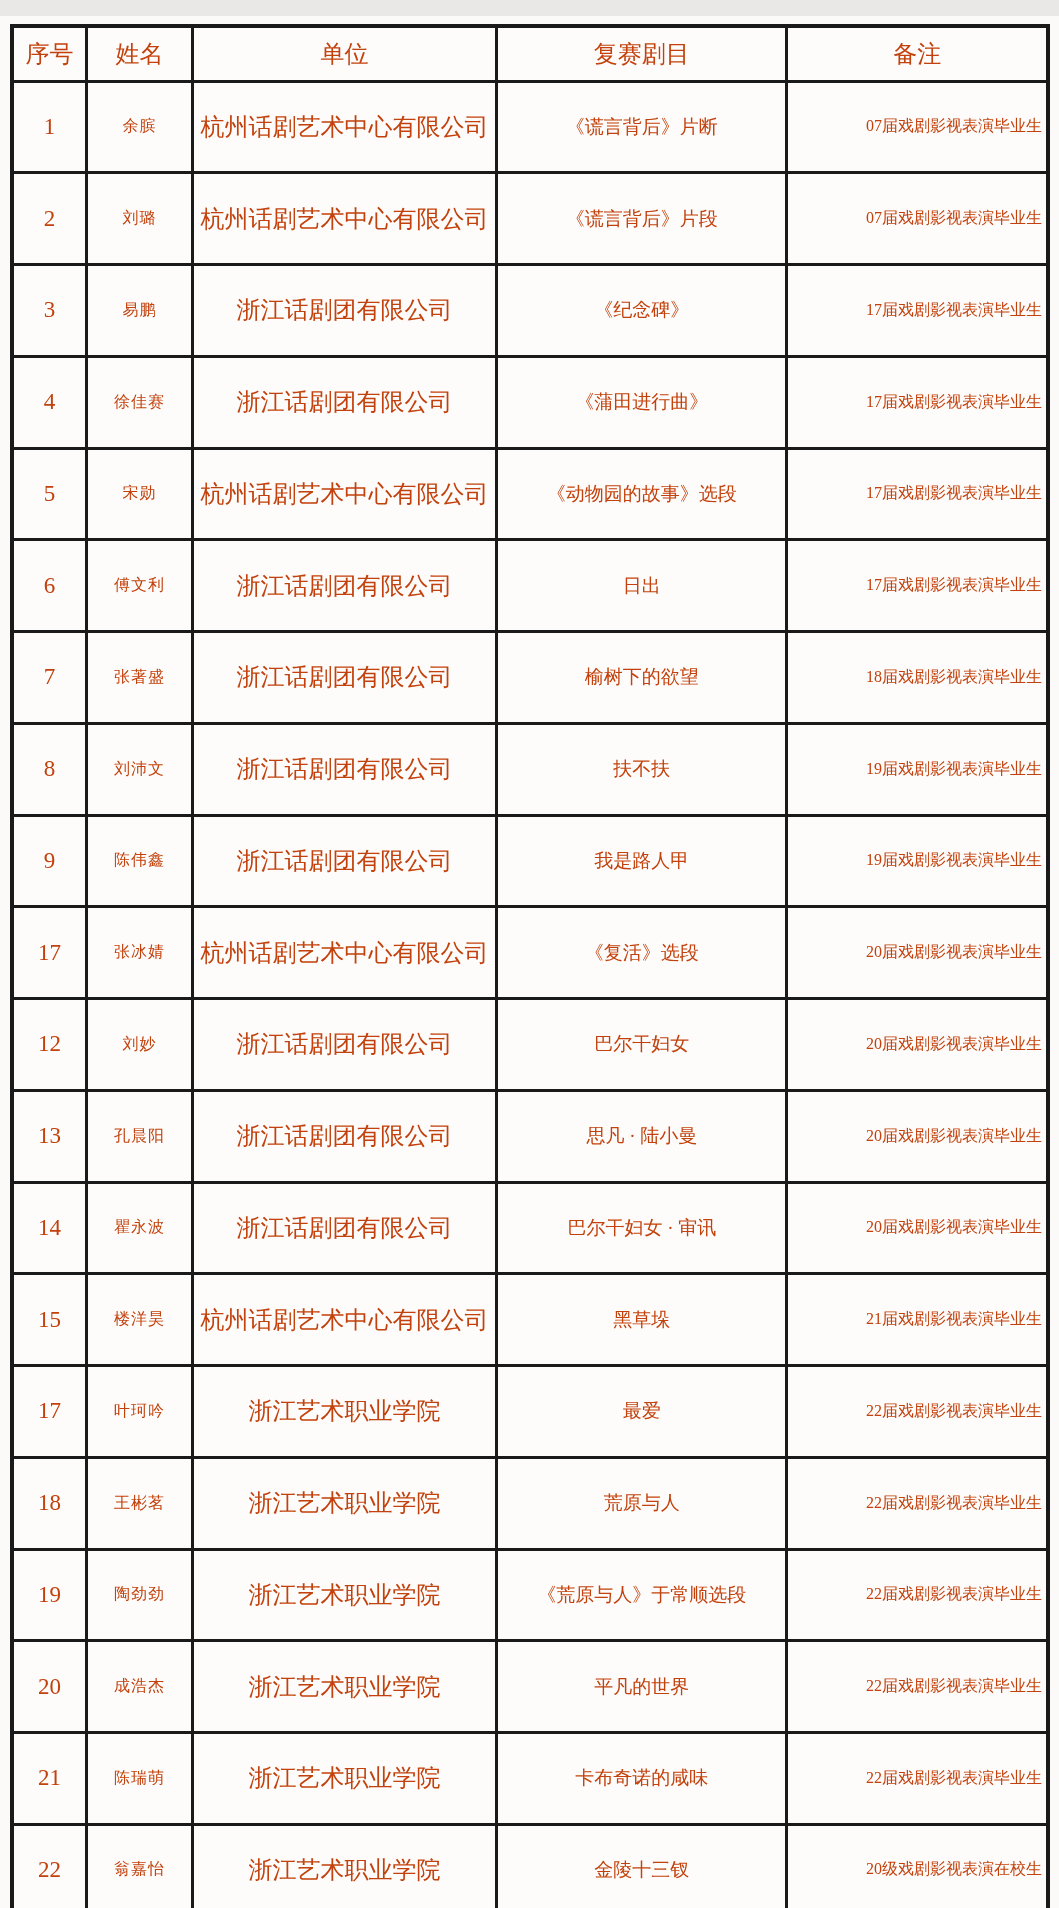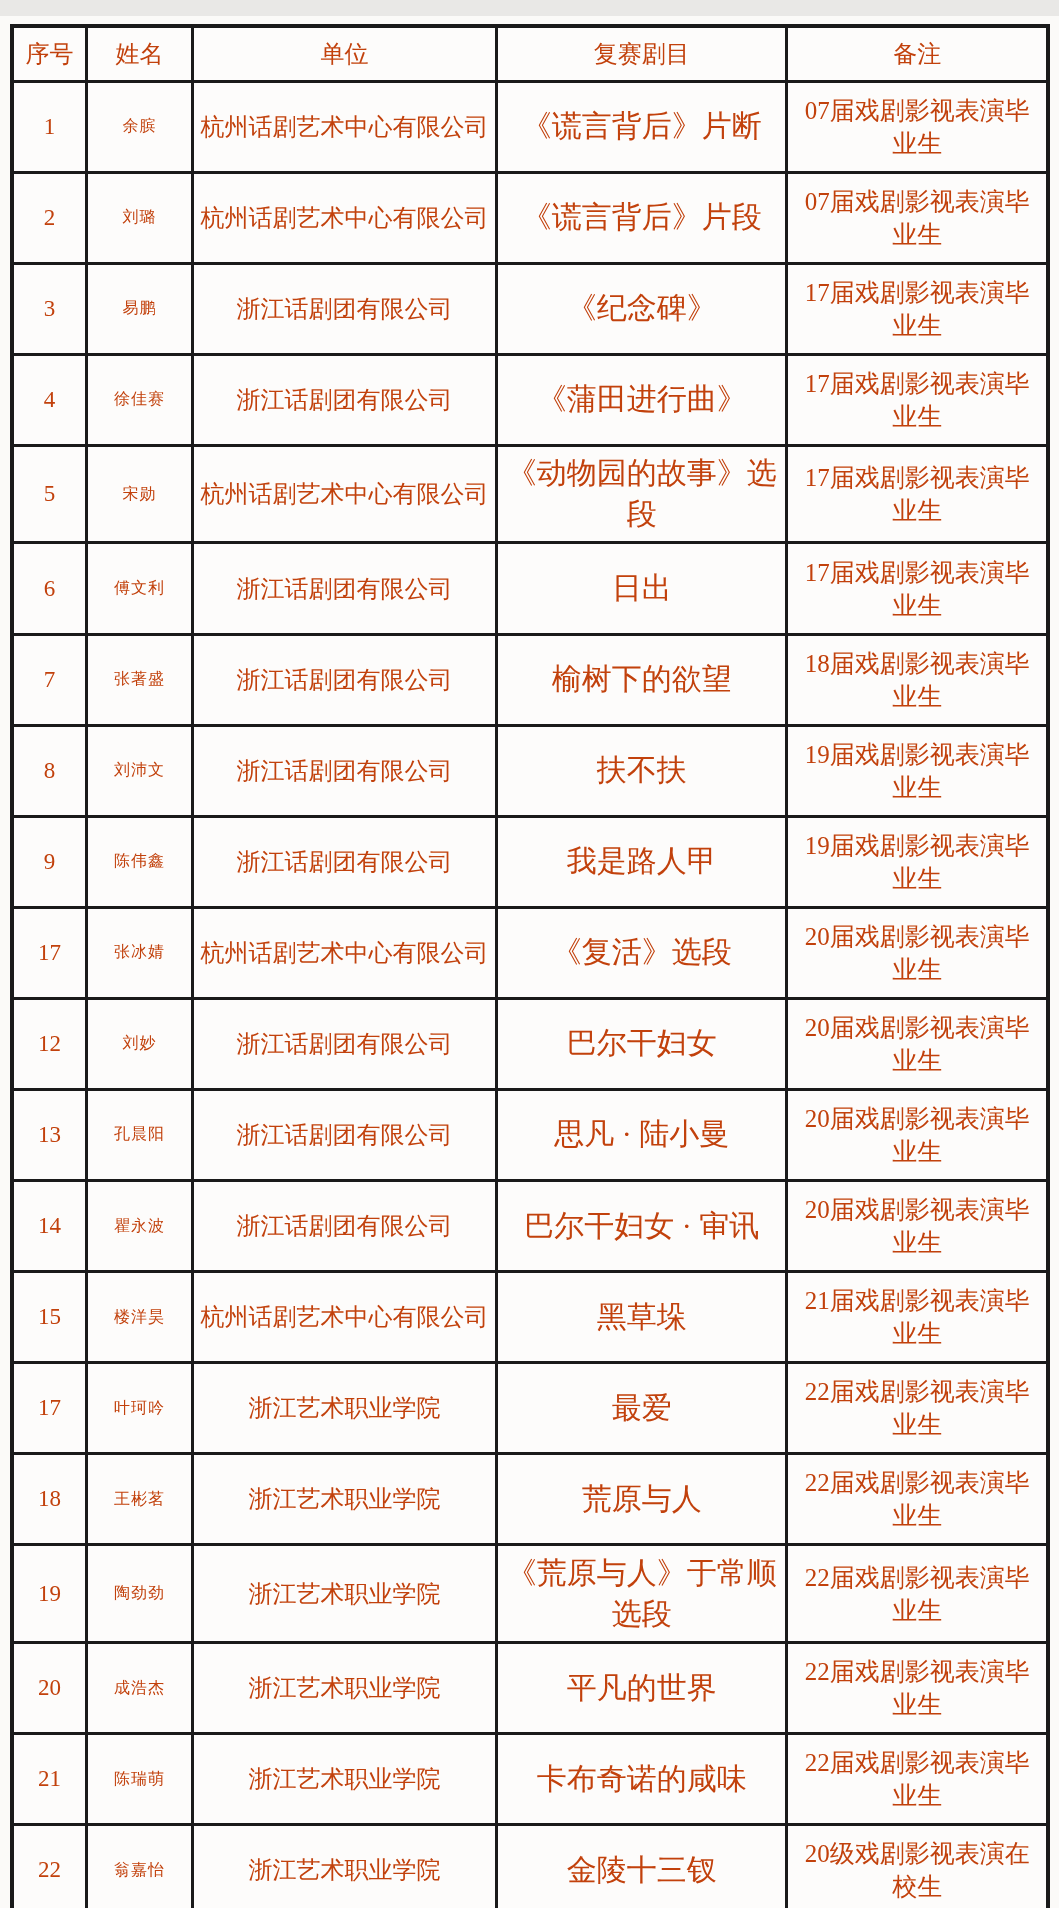--- a/index.html
+++ b/index.html
@@ -34,22 +34,22 @@
   }
   .roster thead tr { height: 55px; }
   .roster tbody tr { height: 83px; }
   .roster th {
     font-weight: normal;
     font-size: 24px;
   }
   td.col-index { font-size: 23px; }
   td.col-name { font-size: 16px; letter-spacing: 1px; }
   td.col-unit { font-size: 24px; }
-  td.col-repertoire { font-size: 30px; }
-  td.col-remark { font-size: 25px; }
+  td.col-repertoire { font-size: 19px; }
+  td.col-remark { font-size: 16px; text-align: right; }
 </style>
 </head>
 <body>
 
 <div class="page">
   <table class="roster">
     <colgroup>
       <col style="width:7.2%">
       <col style="width:10.2%">
       <col style="width:29.4%">

